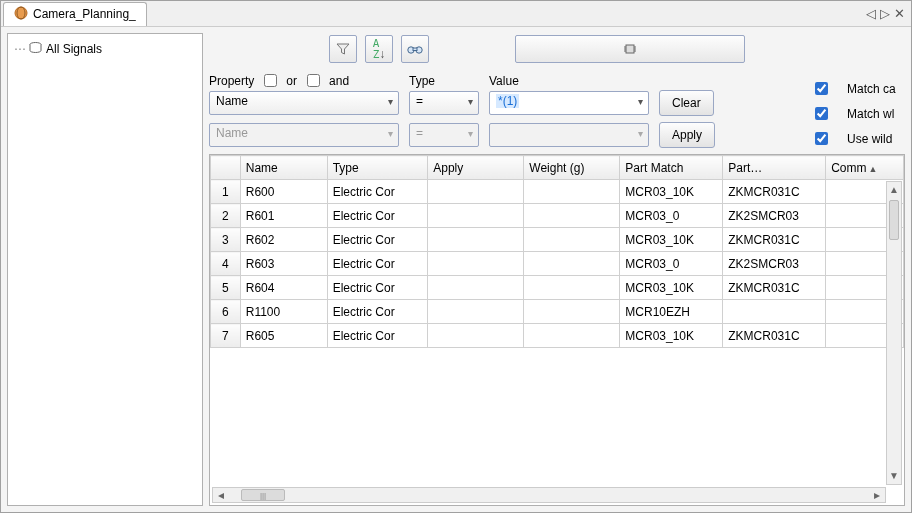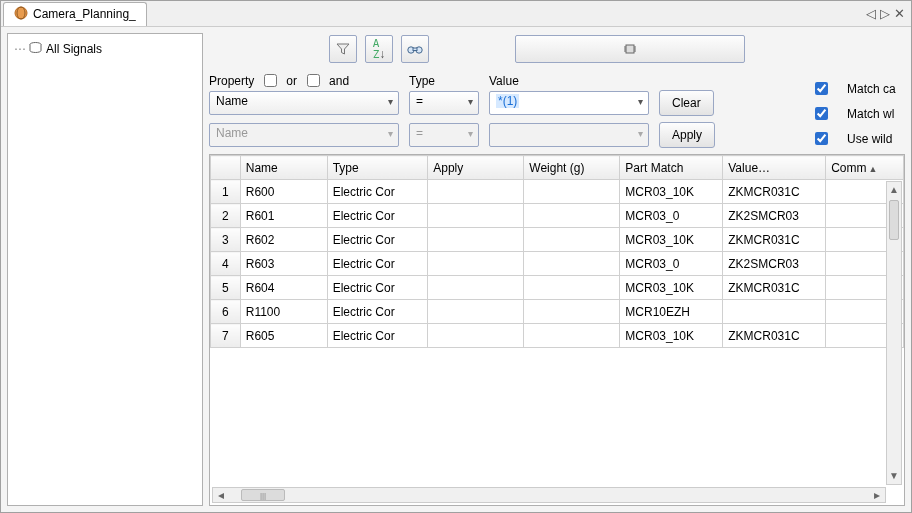--- a/index.html
+++ b/index.html
@@ -208,21 +208,21 @@
               <col class="c-comm">
           </colgroup>
           <thead>
             <tr>
               <th></th>
               <th>Name</th>
               <th>Type</th>
               <th>Apply</th>
               <th>Weight (g)</th>
               <th>Part Match</th>
-              <th>Value…</th>
+              <th>Part…</th>
               <th><span>Comm</span><span class="th-sort">▲</span></th>
             </tr>
           </thead>
           <tbody id="tbody">
               <tr>
                 <td class="rownum">1</td>
                 <td>R600</td>
                 <td>Electric Cor</td>
                 <td></td>
                 <td></td>

